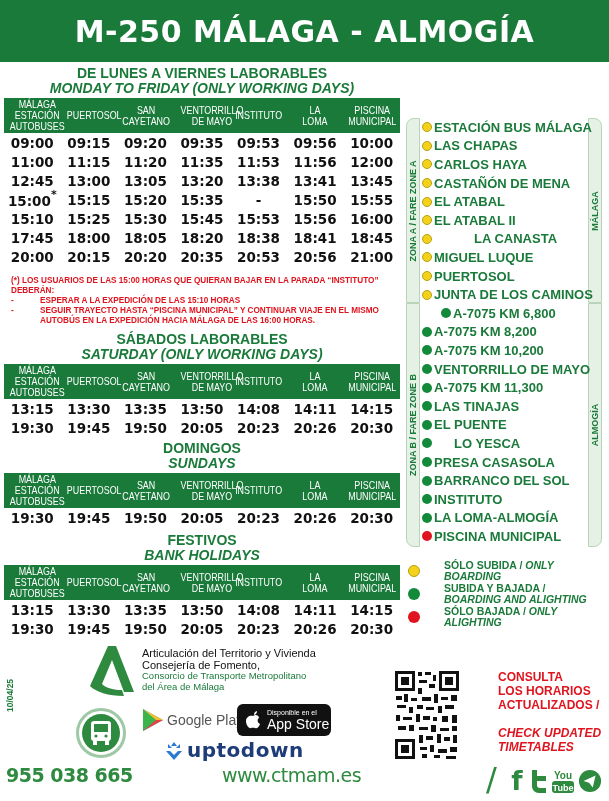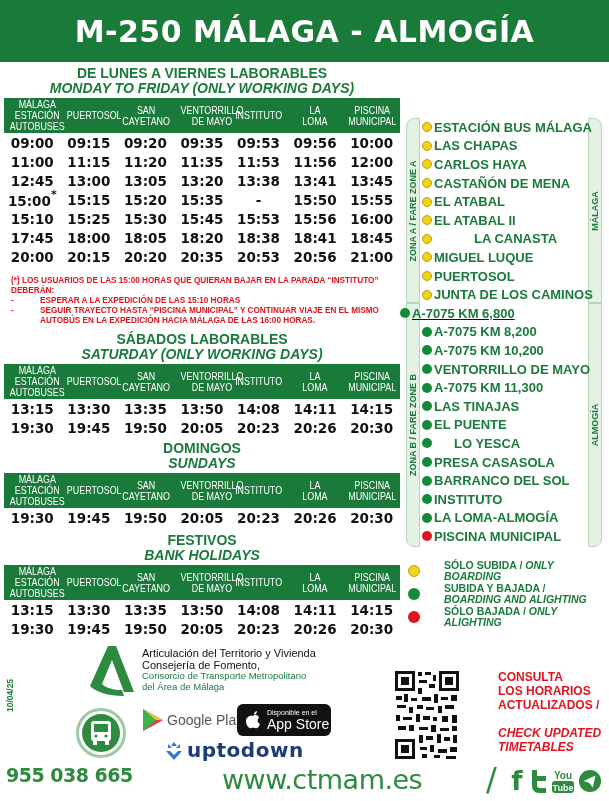--- a/index.html
+++ b/index.html
@@ -53,21 +53,21 @@
   .appstore .t1 { font-size: 7px; font-family: "Liberation Sans", sans-serif; line-height: 8px; }
   .appstore .t2 { font-size: 14px; font-family: "Liberation Sans", sans-serif; line-height: 15px; }
   .uptodown { position: absolute; left: 164px; top: 738px; display: flex; align-items: center; }
   .uptodown-text { font-family: "DejaVu Sans", sans-serif; font-weight: bold; font-size: 20px; color: #1d3c78; letter-spacing: 0.5px; margin-left: 3px; }
 
   .qr { position: absolute; left: 394px; top: 670px; width: 66px; height: 90px; }
   .consulta { position: absolute; left: 498px; top: 670px; color: #e0141e; font-family: "Liberation Sans", sans-serif; font-weight: bold; font-size: 12px; line-height: 14px; }
   .consulta .it { font-style: italic; margin-top: 14px; }
 
   .phone { position: absolute; left: 6px; top: 764px; color: #2d8a3e; font-family: "DejaVu Sans", sans-serif; font-weight: bold; font-size: 19px; letter-spacing: -0.5px; }
-  .web { position: absolute; left: 222px; top: 764px; color: #2d8a3e; font-family: "DejaVu Sans", sans-serif; font-size: 27px; letter-spacing: -0.5px; }
+  .web { position: absolute; left: 222px; top: 764px; color: #2d8a3e; font-family: "DejaVu Sans", sans-serif; font-size: 19px; letter-spacing: -0.5px; }
   .slash { position: absolute; left: 486px; top: 760px; color: #2d8a3e; font-family: "DejaVu Sans", sans-serif; font-size: 32px; }
   .social { position: absolute; top: 768px; width: 24px; height: 26px; display: flex; align-items: center; justify-content: center; color: #2d8a3e; font-family: "DejaVu Sans", sans-serif; font-weight: bold; }
 </style>
 </head>
 <body>
 
 <div class="title-bar">
   <h1>M-250 MÁLAGA - ALMOGÍA</h1>
 </div>
 
@@ -318,21 +318,21 @@
         <span class="stop-name">MIGUEL LUQUE</span>
       </div>
       <div class="stop" style="left: 422px; top: 266.8px;">
         <span class="dot y"></span>
         <span class="stop-name">PUERTOSOL</span>
       </div>
       <div class="stop" style="left: 422px; top: 285.4px;">
         <span class="dot y"></span>
         <span class="stop-name">JUNTA DE LOS CAMINOS</span>
       </div>
-      <div class="stop" style="left: 400px; top: 304px; text-decoration: underline;">
+      <div class="stop" style="left: 441px; top: 304px;">
         <span class="dot g"></span>
         <span class="stop-name">A-7075 KM 6,800</span>
       </div>
       <div class="stop" style="left: 422px; top: 322.6px;">
         <span class="dot g"></span>
         <span class="stop-name">A-7075 KM 8,200</span>
       </div>
       <div class="stop" style="left: 422px; top: 341.2px;">
         <span class="dot g"></span>
         <span class="stop-name">A-7075 KM 10,200</span>

